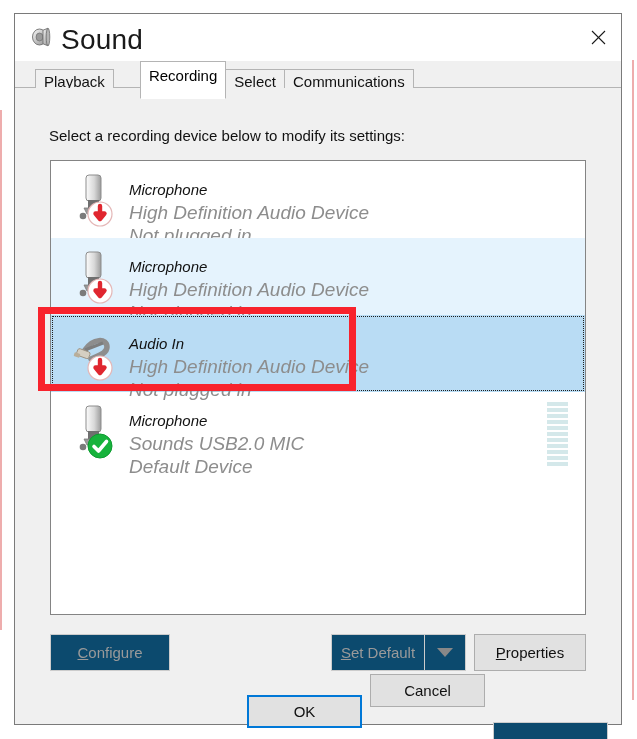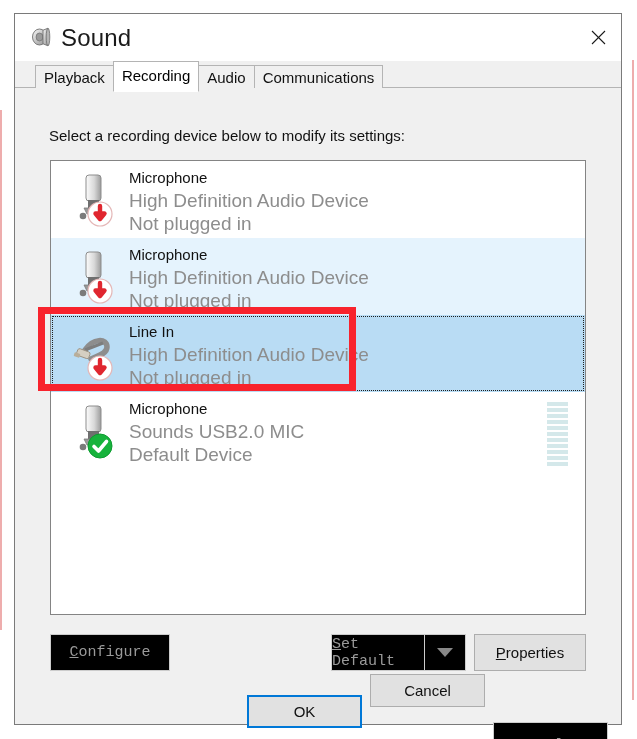--- a/index.html
+++ b/index.html
@@ -42,21 +42,21 @@
     position: absolute;
     left: 15px;
     top: 11px;
     width: 24px;
     height: 24px;
   }
   .title-text {
     position: absolute;
     left: 46px;
     top: 10px;
-    font-size: 24px;
+    font-size: 28px;
     color: #1a1a1a;
     letter-spacing: 0.2px;
     font-family: "Liberation Sans", sans-serif;
   }
   .close-btn {
     position: absolute;
     right: 0;
     top: 0;
     width: 46px;
     height: 46px;
@@ -97,22 +97,23 @@
     cursor: default;
     white-space: nowrap;
     font-family: "Liberation Sans", sans-serif;
   }
   .tab.active {
     background: #ffffff;
     color: #000000;
     z-index: 3;
     top: 0;
     padding-top: 5px;
-    padding-bottom: 7px;
+    padding-bottom: 14px;
     border-bottom: 1px solid #ffffff;
+    margin-left: 27px;
   }
 
   
   .body-area {
     position: absolute;
     left: 0;
     top: 74px;
     width: 100%;
     bottom: 0;
     background: #f0f0f0;
@@ -157,21 +158,22 @@
   .dev-icon {
     position: absolute;
     left: 22px;
     top: 11px;
     width: 52px;
     height: 56px;
   }
   .dev-text {
     position: absolute;
     left: 78px;
-    top: 6px;
+    top: 18px;
+    font-style: italic;
   }
   .dev-name {
     font-size: 15px;
     color: #111111;
     line-height: 22px;
     font-family: "Liberation Sans", sans-serif;
   }
   .dev-sub, .dev-status {
     font-size: 19px;
     color: #8d8d8d;
@@ -203,35 +205,34 @@
     border: 1px solid #adadad;
     font-size: 15px;
     color: #111111;
     display: flex;
     align-items: center;
     justify-content: center;
     cursor: default;
     font-family: "Liberation Sans", sans-serif;
   }
   .btn.disabled {
-    background: #000000;
+    background: #0c4a6e;
     border-color: #cccccc;
     color: #9a9a9a;
-    font-family: Liberation Mono, monospace;
   }
   .btn.enabled { background: #e1e1e1; border-color: #adadad; }
   .btn.default-btn {
     background: #e1e1e1;
     border: 2px solid #0078d7;
   }
   .btn u { text-decoration: underline; }
 
   #configure-button  { left: 35px;  top: 546px; width: 120px; height: 37px; }
   #setdefault-button { left: 316px; top: 546px; width: 93px;  height: 37px;
-                       border-right: none; justify-content: flex-end; }
+                       border-right: none; }
   #setdefault-arrow  { left: 409px; top: 546px; width: 42px;  height: 37px; }
   #properties-button { left: 459px; top: 546px; width: 112px; height: 37px; }
 
   .sep-line {
     position: absolute;
     left: 409px;
     top: 552px;
     width: 1px;
     height: 25px;
     background: #ffffff;
@@ -300,21 +301,21 @@
           <line x1="1" y1="1" x2="14" y2="14" stroke="#1b1b1b" stroke-width="1.1"></line>
           <line x1="14" y1="1" x2="1" y2="14" stroke="#1b1b1b" stroke-width="1.1"></line>
         </svg>
       </div>
     </div>
 
     <div class="tabstrip">
       <div class="tabs">
         <div class="tab">Playback</div>
         <div class="tab active">Recording</div>
-        <div class="tab">Audio</div>
+        <div class="tab">Select</div>
         <div class="tab">Communications</div>
       </div>
     </div>
 
     <div class="body-area">
 
       <div class="prompt">Select a recording device below to modify its settings:</div>
 
       <div class="listbox">
 
@@ -366,21 +367,21 @@
             <svg width="52" height="56" viewBox="0 0 52 56">
               <path d="M12 24 C20 12, 34 12, 34 21 C34 28, 24 30, 18 33" stroke="#8d8d8d" stroke-width="5.5" fill="none" stroke-linecap="round"></path>
               <path d="M12 24 L30 17" stroke="#7d7d7d" stroke-width="3" fill="none"></path>
               <rect x="4" y="24" width="13" height="7" rx="2" fill="#d5cfc2" stroke="#9c9282" stroke-width="0.9" transform="rotate(20 10 27)"></rect>
               <rect x="1" y="27" width="6" height="4" rx="1" fill="#b8ae9a" transform="rotate(20 4 29)"></rect>
               <circle cx="27" cy="42" r="12" fill="#ffffff" stroke="#e4b7b7" stroke-width="1.2"></circle>
               <path d="M27 34 L27 45 M22.5 41.5 L27 47 L31.5 41.5 Z" stroke="#e0262f" stroke-width="4.4" fill="#e0262f" stroke-linecap="round" stroke-linejoin="round"></path>
             </svg>
           </span>
           <div class="dev-text">
-            <div class="dev-name">Line In</div>
+            <div class="dev-name">Audio In</div>
             <div class="dev-sub">High Definition Audio Device</div>
             <div class="dev-status">Not plugged in</div>
           </div>
         </div>
 
         <div class="device-row">
           <span class="dev-icon">
             <svg width="52" height="56" viewBox="0 0 52 56">
               <rect x="13" y="3" width="15" height="26" rx="3" fill="url(#micG1)" stroke="#8d8d8d" stroke-width="1"></rect>
               <rect x="15" y="28" width="11" height="8" fill="#6f6f6f"></rect>

